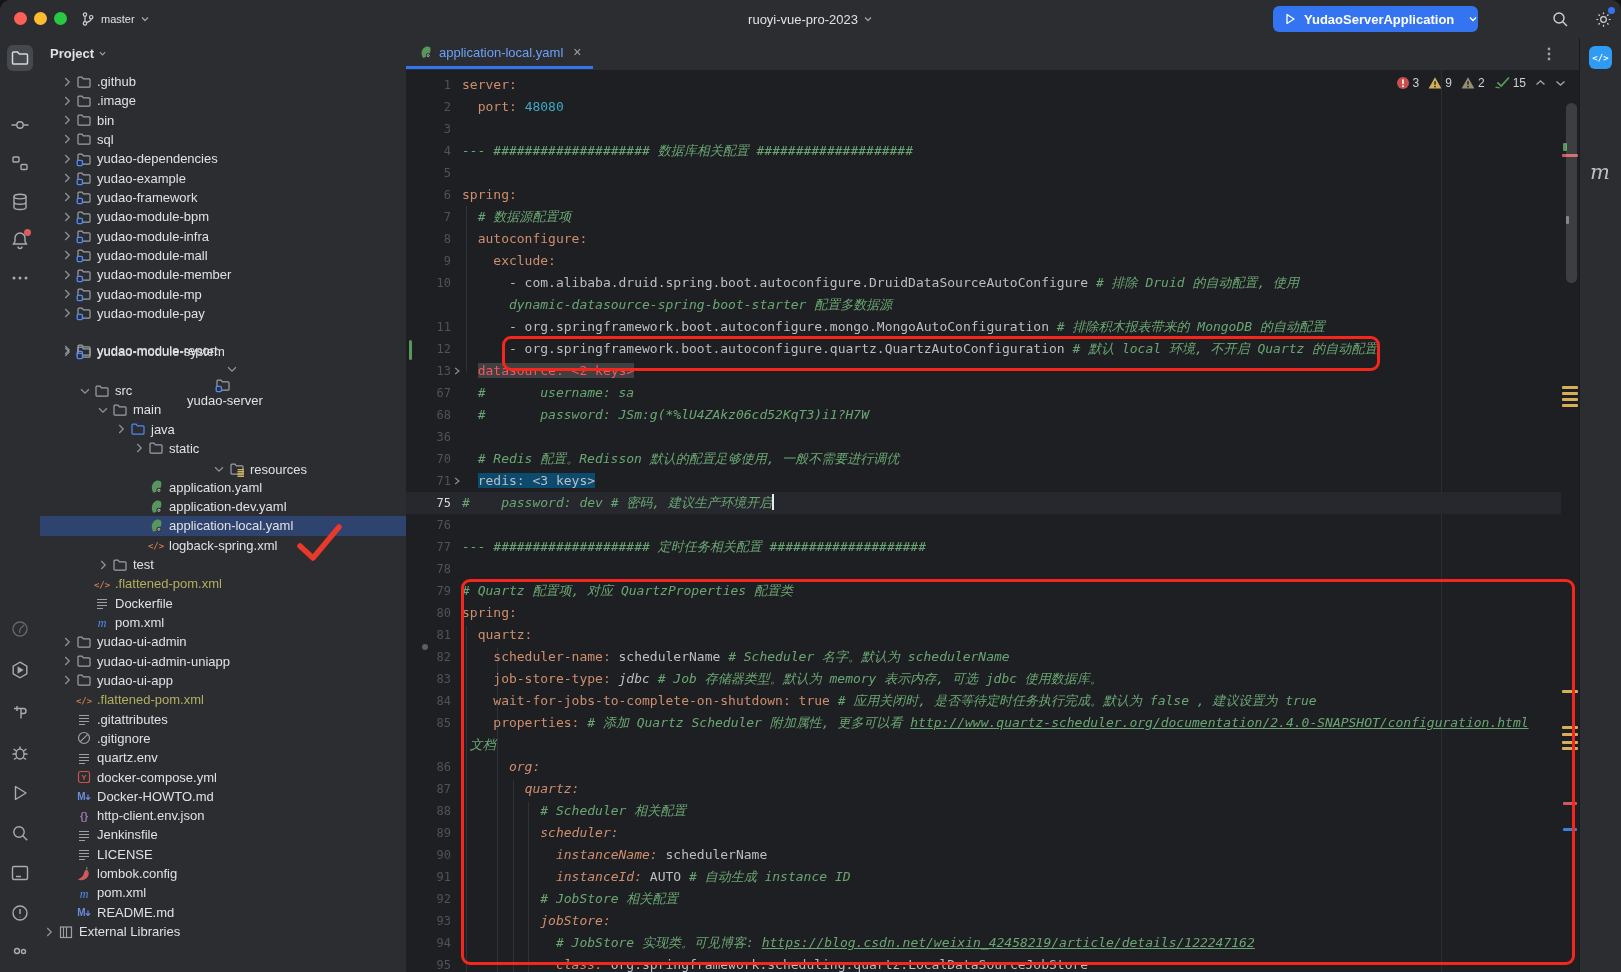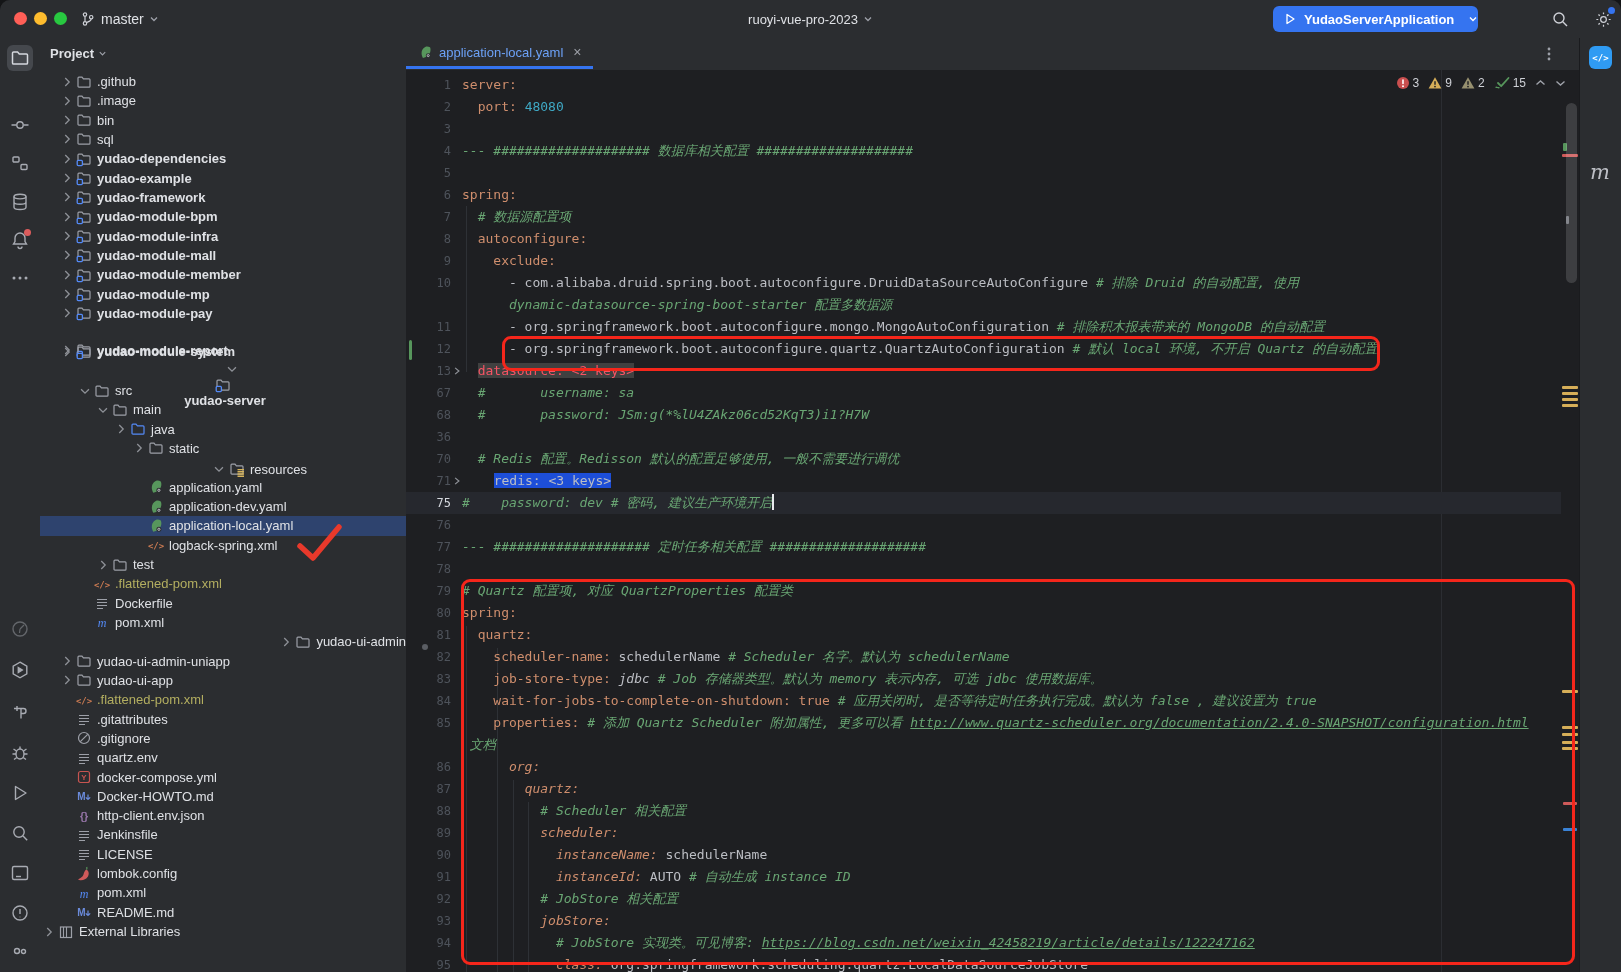--- a/index.html
+++ b/index.html
@@ -1,41 +1,41 @@
 <!DOCTYPE html>
 <html><head>
 <meta charset="utf-8">
 <style>
   html,body{margin:0;padding:0;background:#141517;}
   .window{position:relative;width:1621px;height:972px;background:#1E1F22;overflow:hidden;
     font-family:"Liberation Sans",sans-serif;border-radius:10px 10px 0 0;color:#DFE1E5;}
   
   .titlebar{position:absolute;left:0;top:0;width:100%;height:38px;background:#2B2D30;border-bottom:1px solid #1A1B1E;}
   .tl{position:absolute;top:12px;width:13px;height:13px;border-radius:50%;}
-  .branchw{position:absolute;left:80px;top:0;height:38px;display:flex;align-items:center;gap:5px;font-size:14px;color:#DFE1E5;}
+  .branchw{position:absolute;left:80px;top:0;height:38px;display:flex;align-items:center;gap:5px;font-size:11px;color:#DFE1E5;}
   .projsel{position:absolute;left:0;right:0;top:0;height:38px;display:flex;align-items:center;justify-content:center;gap:5px;font-size:13px;color:#DFE1E5;pointer-events:none;}
   .runw{position:absolute;left:1273px;top:6px;width:205px;height:26px;background:#3574F0;border-radius:6px;display:flex;align-items:center;color:#fff;font-size:13px;}
   .runw .sep{width:1px;height:16px;background:rgba(255,255,255,.4);margin:0 6px 0 8px;}
   .tbicon{position:absolute;top:8px;width:22px;height:22px;display:flex;align-items:center;justify-content:center;}
   .gear-dot{position:absolute;right:-1px;top:-1px;width:7px;height:7px;border-radius:50%;background:#3574F0;}
   
   .lbar{position:absolute;left:0;top:38px;bottom:0;width:40px;background:#2B2D30;border-right:1px solid #1A1B1E;}
   .lbi{position:absolute;left:7px;width:26px;height:26px;display:flex;align-items:center;justify-content:center;border-radius:6px;}
   .lbi.active{background:#45484D;}
   .lbi.faded{opacity:.45;}
   .lbadge{position:absolute;right:2px;top:2px;width:7px;height:7px;border-radius:50%;background:#DB5C5C;}
   
   .project{position:absolute;left:40px;top:38px;bottom:0;width:366px;background:#2B2D30;border-right:1px solid #1A1B1E;overflow:hidden;}
   .phead{position:absolute;left:10px;top:8px;display:flex;align-items:center;gap:4px;font-size:13px;font-weight:700;color:#DFE1E5;}
   .trow{position:absolute;left:0;right:0;height:20px;display:flex;align-items:center;font-size:13px;color:#DFE1E5;white-space:nowrap;}
   .trow.sel{background:#2E436E;}
   .tch{width:17px;height:16px;display:inline-flex;align-items:center;justify-content:center;flex:none;}
   .tic{width:18px;height:16px;display:inline-flex;align-items:center;justify-content:center;flex:none;}
   .tlb{margin-left:4px;}
-  .tlb.b{font-weight:700;}
+  .tlb.b{font-weight:400;}
   .tlb.olive{color:#B3AE60;}
   .checkmark{position:absolute;z-index:8;pointer-events:none;}
   
   .tabbar{position:absolute;left:406px;top:38px;height:32px;right:41px;background:#2B2D30;border-bottom:1px solid #1A1B1E;}
   .tab{position:absolute;left:0;top:0;height:31px;display:flex;align-items:center;gap:6px;padding:0 12px;font-size:13px;color:#6CA1F7;border-bottom:3px solid #3574F0;box-sizing:border-box;}
   .tab .close{color:#9DA0A8;font-size:14px;margin-left:4px;}
   .kebab{position:absolute;right:22px;top:7px;width:18px;height:18px;display:flex;align-items:center;justify-content:center;}
   
   .editor{position:absolute;left:406px;top:70px;width:1174px;height:902px;background:#1E1F22;overflow:hidden;}
   .code-rows{position:absolute;left:0;top:4px;right:0;}
@@ -47,21 +47,21 @@
   .ctext{font-family:"DejaVu Sans Mono",monospace;font-size:13px;white-space:pre;line-height:22px;}
   .tk-k{color:#CF8E6D;}
   .tk-ki{color:#CF8E6D;font-style:italic;}
   .tk-t{color:#BCBEC4;}
   .tk-n{color:#3FA8C4;}
   .tk-b{color:#CF8E6D;}
   .tk-vi{color:#BCBEC4;font-style:italic;}
   .tk-c{color:#69A673;font-style:italic;}
   .tk-l{color:#69A673;font-style:italic;text-decoration:underline;}
   .tk-e{color:#F75464;background:#404040;}
-  .tk-f{color:#BCBEC4;background:#1d4ed8;margin-left:16px;}
+  .tk-f{color:#BCBEC4;background:#0c4a6e;}
   .caret{display:inline-block;width:2px;height:16px;background:#E8EAED;vertical-align:-3px;}
   .iguide{position:absolute;width:1px;background:#2E3136;}
   .mguide{position:absolute;width:1px;background:#2B2D32;top:0;height:902px;}
   .vcsbar{position:absolute;width:3px;border-radius:2px;background:#57965C;}
   .gdot{position:absolute;width:6px;height:6px;border-radius:50%;background:#5A5D63;}
   .redbox{position:absolute;border:3.5px solid #F5261B;border-radius:9px;z-index:7;pointer-events:none;}
   .inspect{position:absolute;top:6px;right:14px;display:flex;align-items:center;gap:9px;font-size:12px;color:#CED0D6;z-index:5;}
   .inspect .item{display:flex;align-items:center;gap:3px;}
   .stripe{position:absolute;left:1155px;top:0;width:19px;height:902px;}
   .smark{position:absolute;border-radius:1px;}
@@ -606,21 +606,21 @@
         </div>
         <div class="trow" style="top: 574.46px;">
           <span class="tch" style="margin-left: 36px;"></span>
           <span class="tic">
             <svg width="16" height="16" viewBox="0 0 16 16">
               <text x="8" y="12.5" font-size="12" fill="#548AF7" text-anchor="middle" font-style="italic" font-family="serif">m</text>
             </svg>
           </span>
           <span class="tlb">pom.xml</span>
         </div>
-        <div class="trow" style="top: 593.78px; justify-content: flex-end;">
+        <div class="trow" style="top: 593.78px;">
           <span class="tch" style="margin-left: 18px;">
             <svg width="14" height="14" viewBox="0 0 16 16" fill="none" stroke="#8E9197" stroke-width="1.5">
               <path d="M6 3.5l4.5 4.5L6 12.5"></path>
             </svg>
           </span>
           <span class="tic">
             <svg width="16" height="16" viewBox="0 0 16 16">
               <path d="M2 4.1c0-.5.4-.9.9-.9h3.1l1.4 1.6h5.7c.5 0 .9.4.9.9v6.5c0 .5-.4.9-.9.9H2.9c-.5 0-.9-.4-.9-.9z" fill="none" stroke="#9DA0A8" stroke-width="1.2"></path>
             </svg>
           </span>

